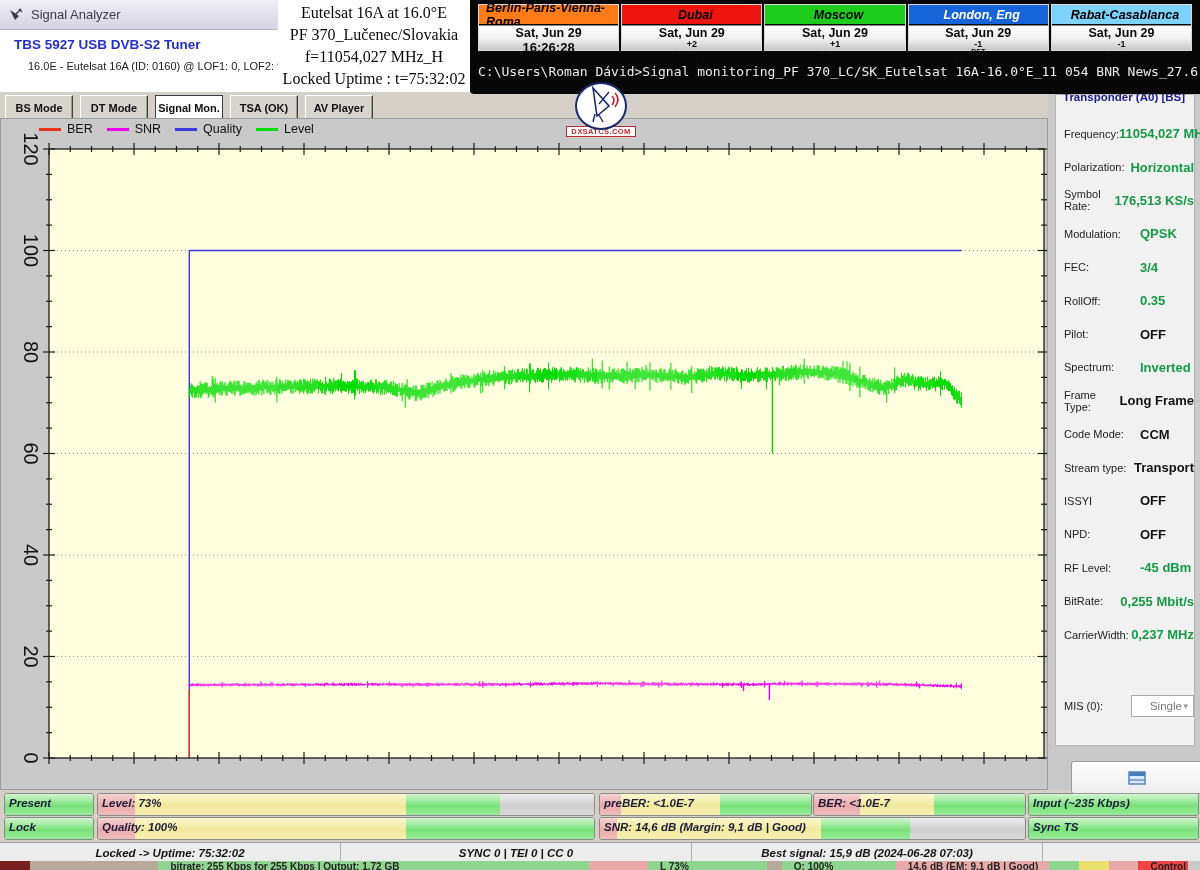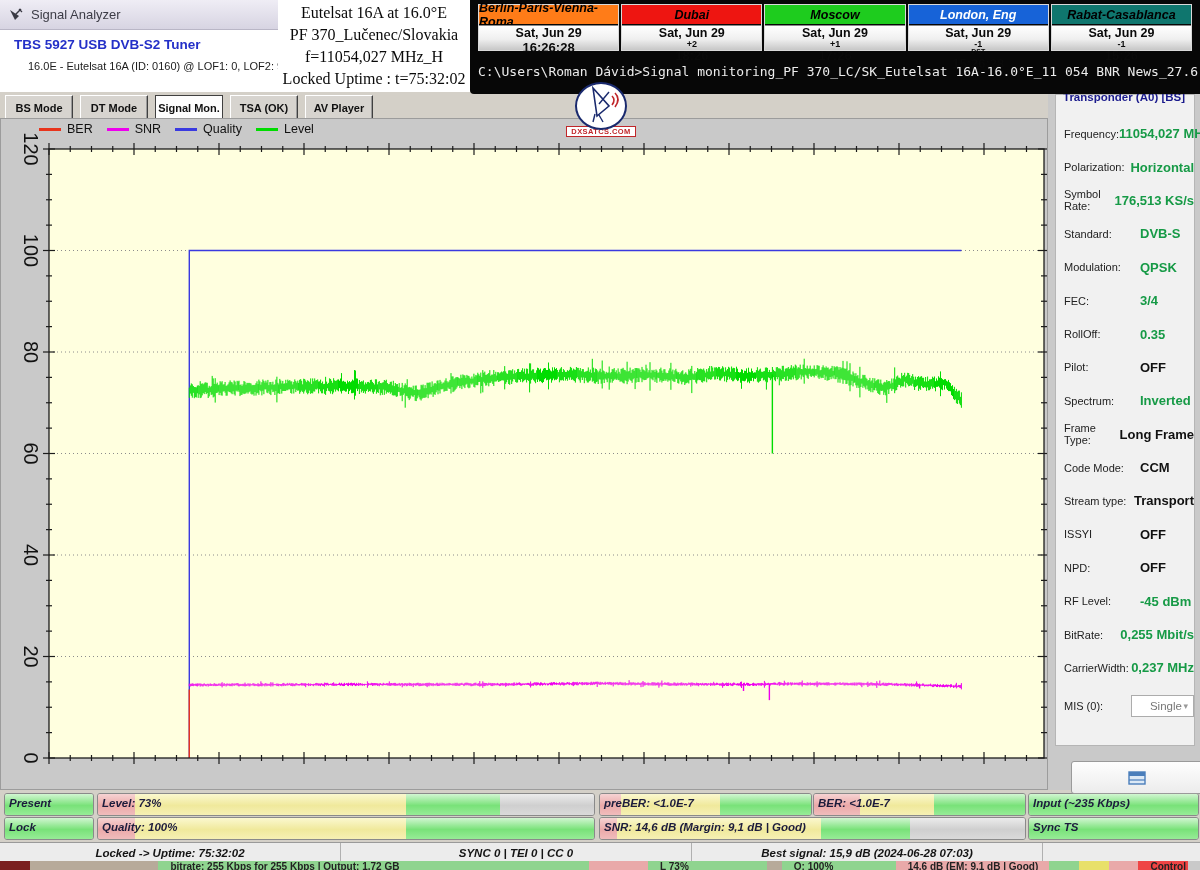--- a/index.html
+++ b/index.html
@@ -17,21 +17,21 @@
 
   
   #overlay{left:278px;top:0;width:192px;height:92px;background:#fff;text-align:center;
            font-family:"Liberation Serif",serif;font-size:16px;color:#090909;line-height:22px;padding-top:2px;box-sizing:border-box;}
 
   
   #blackbar{left:470px;top:0;width:730px;height:94px;background:#070707;z-index:5;border-radius:0 0 0 4px;}
   #clocks{position:absolute;left:8px;top:4px;width:714px;display:flex;gap:2px;}
   .clock{flex:1;display:flex;flex-direction:column;border:1px solid #d9d9d9;}
   .clock-head{height:19px;display:flex;align-items:center;justify-content:center;
-              font-size:12.5px;font-weight:bold;font-style:italic;}
+              font-size:12.5px;font-weight:bold;font-style:italic;padding-left:7px;}
   .clock-time{height:24px;margin-top:1px;background:linear-gradient(#ffffff,#efefef 55%,#c7c7c7);
               border-top:1px solid #888;display:flex;align-items:center;font-weight:bold;font-size:12.5px;color:#0a0a0a;padding:0 5px;flex-direction:column;}
   .clock-time .date{white-space:nowrap;}
   .clock-time .off{flex:1;text-align:center;font-size:9px;line-height:8px;font-weight:bold;}
   .clock-time .off small{display:block;font-size:7px;}
   .clock-time .time{white-space:nowrap;font-size:13px;}
   #cmdline{position:absolute;left:8px;top:64px;width:716px;font-family:"DejaVu Sans Mono","Liberation Mono",monospace;
            font-size:13px;color:#ececec;white-space:nowrap;}
 
   
@@ -136,21 +136,21 @@
       </div>
       <div class="clock">
         <div class="clock-head" style="background:#1763d8;color:#ffffff">London, Eng</div>
         <div class="clock-time">
           <span class="date">Sat, Jun 29</span>
           <span class="off">-1<small>DST</small></span>
           <span class="time">15:26:28</span>
         </div>
       </div>
       <div class="clock">
-        <div class="clock-head" style="background:#0f766e;color:#000000">Rabat-Casablanca</div>
+        <div class="clock-head" style="background:#7dd3fc;color:#000000">Rabat-Casablanca</div>
         <div class="clock-time">
           <span class="date">Sat, Jun 29</span>
           <span class="off">-1</span>
           <span class="time">15:26</span>
         </div>
       </div>
     </div>
   <div id="cmdline">C:\Users\Roman Dávid&gt;Signal monitoring_PF 370_LC/SK_Eutelsat 16A-16.0°E_11 054 BNR News_27.6.2024+</div>
 </div>
 
@@ -375,24 +375,20 @@
         </div>
         <div class="sb-row">
           <span class="sb-label">Polarization:</span>
           <span class="sb-value green">Horizontal</span>
         </div>
         <div class="sb-row">
           <span class="sb-label">Symbol Rate:</span>
           <span class="sb-value green">176,513 KS/s</span>
         </div>
         <div class="sb-row">
-          <span class="sb-label">Standard:</span>
-          <span class="sb-value green">DVB-S</span>
-        </div>
-        <div class="sb-row">
           <span class="sb-label">Modulation:</span>
           <span class="sb-value green">QPSK</span>
         </div>
         <div class="sb-row">
           <span class="sb-label">FEC:</span>
           <span class="sb-value green">3/4</span>
         </div>
         <div class="sb-row">
           <span class="sb-label">RollOff:</span>
           <span class="sb-value green">0.35</span>

